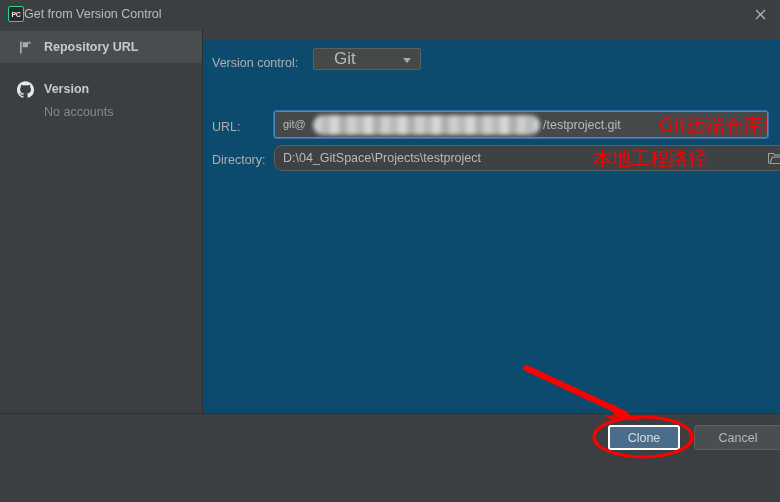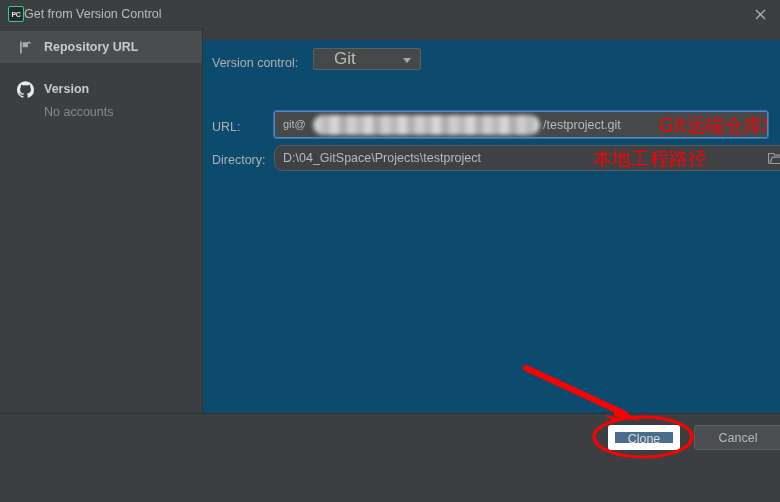--- a/index.html
+++ b/index.html
@@ -222,21 +222,21 @@
     position: absolute; left: 0; top: 413px;
     width: 780px; height: 50px;
     background: #3c3f41;
     border-top: 1px solid #2e3133;
   }
   #btn-clone {
     position: absolute;
     left: 608px; top: 425px;
     width: 72px; height: 25px;
     background: #4a6d8c;
-    border: 7px solid #ffffff;
+    border: 2px solid #ffffff;
     border-radius: 3px;
     color: #dcdcdc;
     font-size: 12.5px;
     font-family: "Liberation Sans", sans-serif;
     cursor: pointer;
   }
   #btn-cancel {
     position: absolute;
     left: 694px; top: 425px;
     width: 88px; height: 25px;

